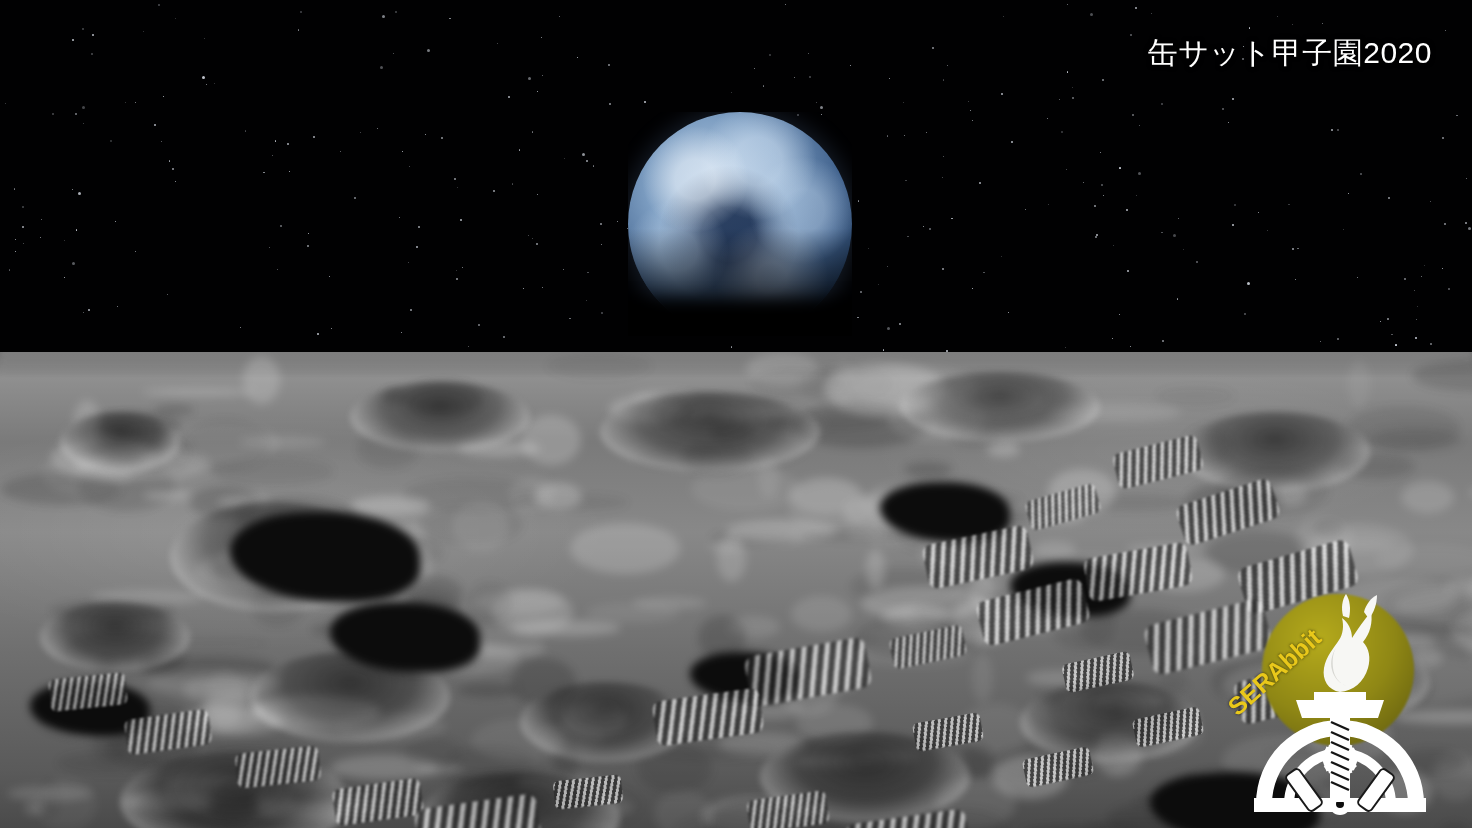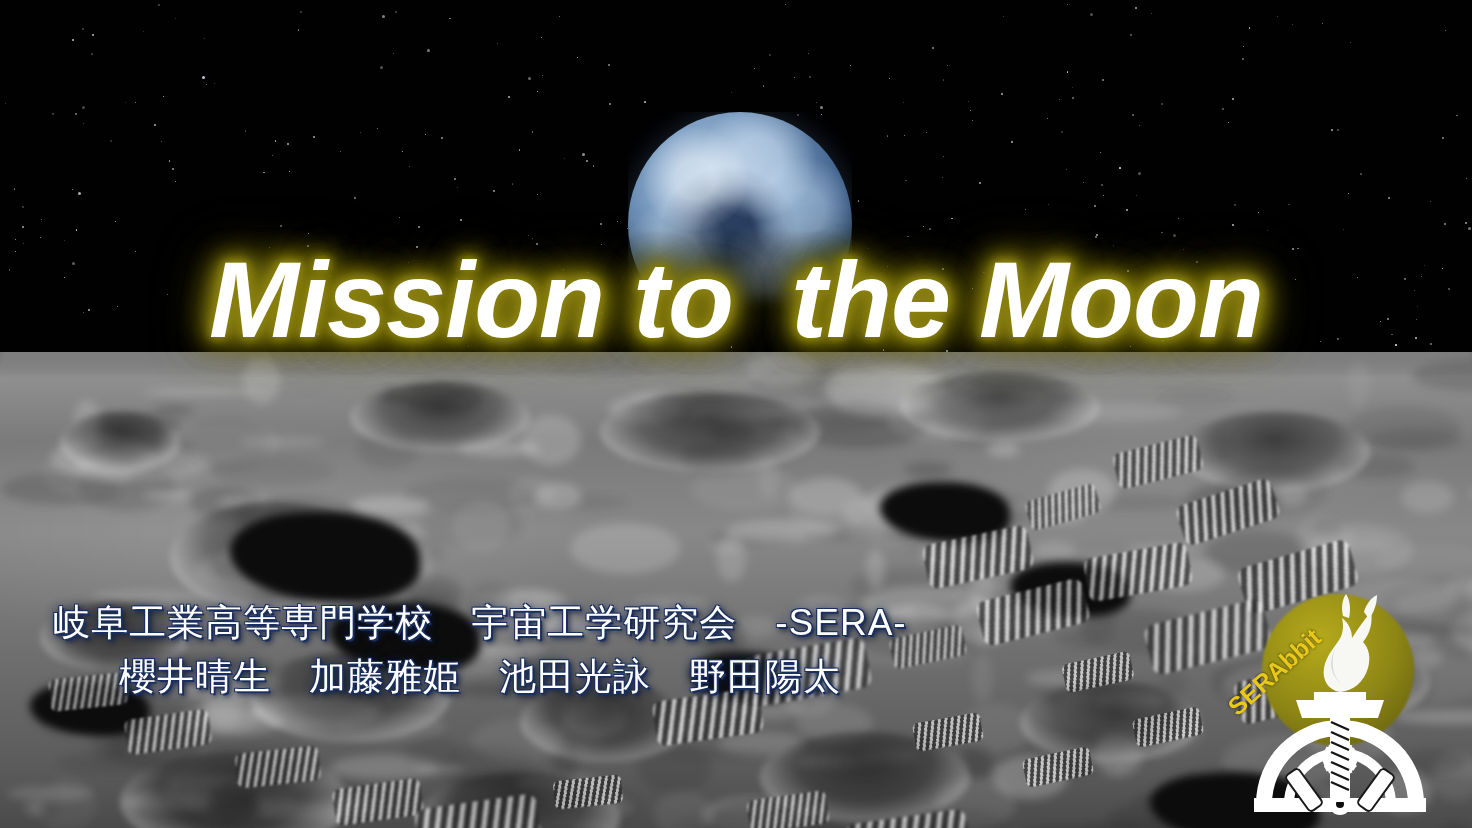--- a/index.html
+++ b/index.html
@@ -884,26 +884,24 @@
         <div class="boot" style="left:1010px;top:395px;transform:rotate(-12deg) scale(0.71)"></div>
         <div class="boot" style="left:540px;top:420px;transform:rotate(-6deg) scale(0.71)"></div>
         <div class="boot" style="left:430px;top:455px;transform:rotate(-8deg) scale(1.28)"></div>
         <div class="boot" style="left:740px;top:440px;transform:rotate(-8deg) scale(0.83)"></div>
         <div class="boot" style="left:1120px;top:355px;transform:rotate(-12deg) scale(0.71)"></div>
         <div class="boot" style="left:860px;top:470px;transform:rotate(-8deg) scale(1.27)"></div>
         <div class="boot" style="left:1240px;top:320px;transform:rotate(-14deg) scale(1.08)"></div>
       </div>
   </div>
 
-
-  <div class="title">Mission to  the Moon</div>
-
-
-  <div class="affil">岐阜工業高等専門学校　宇宙工学研究会　-SERA-</div>
-  <div class="members">櫻井晴生　加藤雅姫　池田光詠　野田陽太</div>
+  <div class="corner-tag">缶サット甲子園2020</div>
+
+
+
 
   <div class="logo">
     <div class="logo-disc"></div>
 
     <svg class="logo-svg" width="232" height="236" viewBox="0 0 232 236">
 
       <g fill="#ffffff">
         <path d="M16 212 A84 84 0 0 1 184 212 L168 212 A68 68 0 0 0 32 212 Z"></path>
         <rect x="14" y="206" width="172" height="14"></rect>
 

